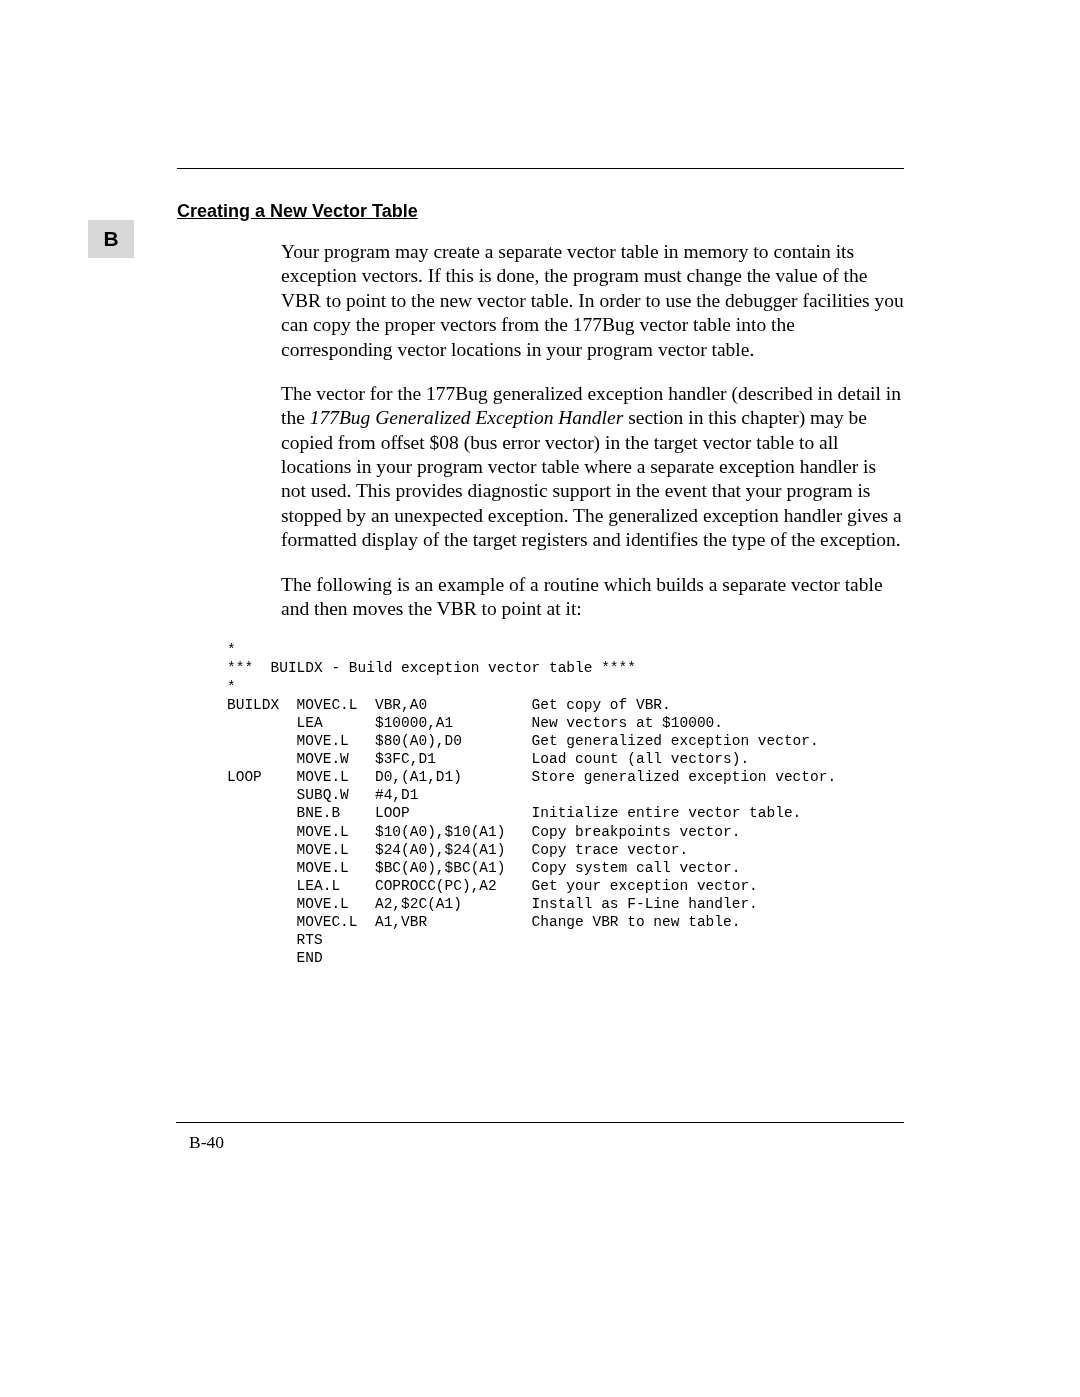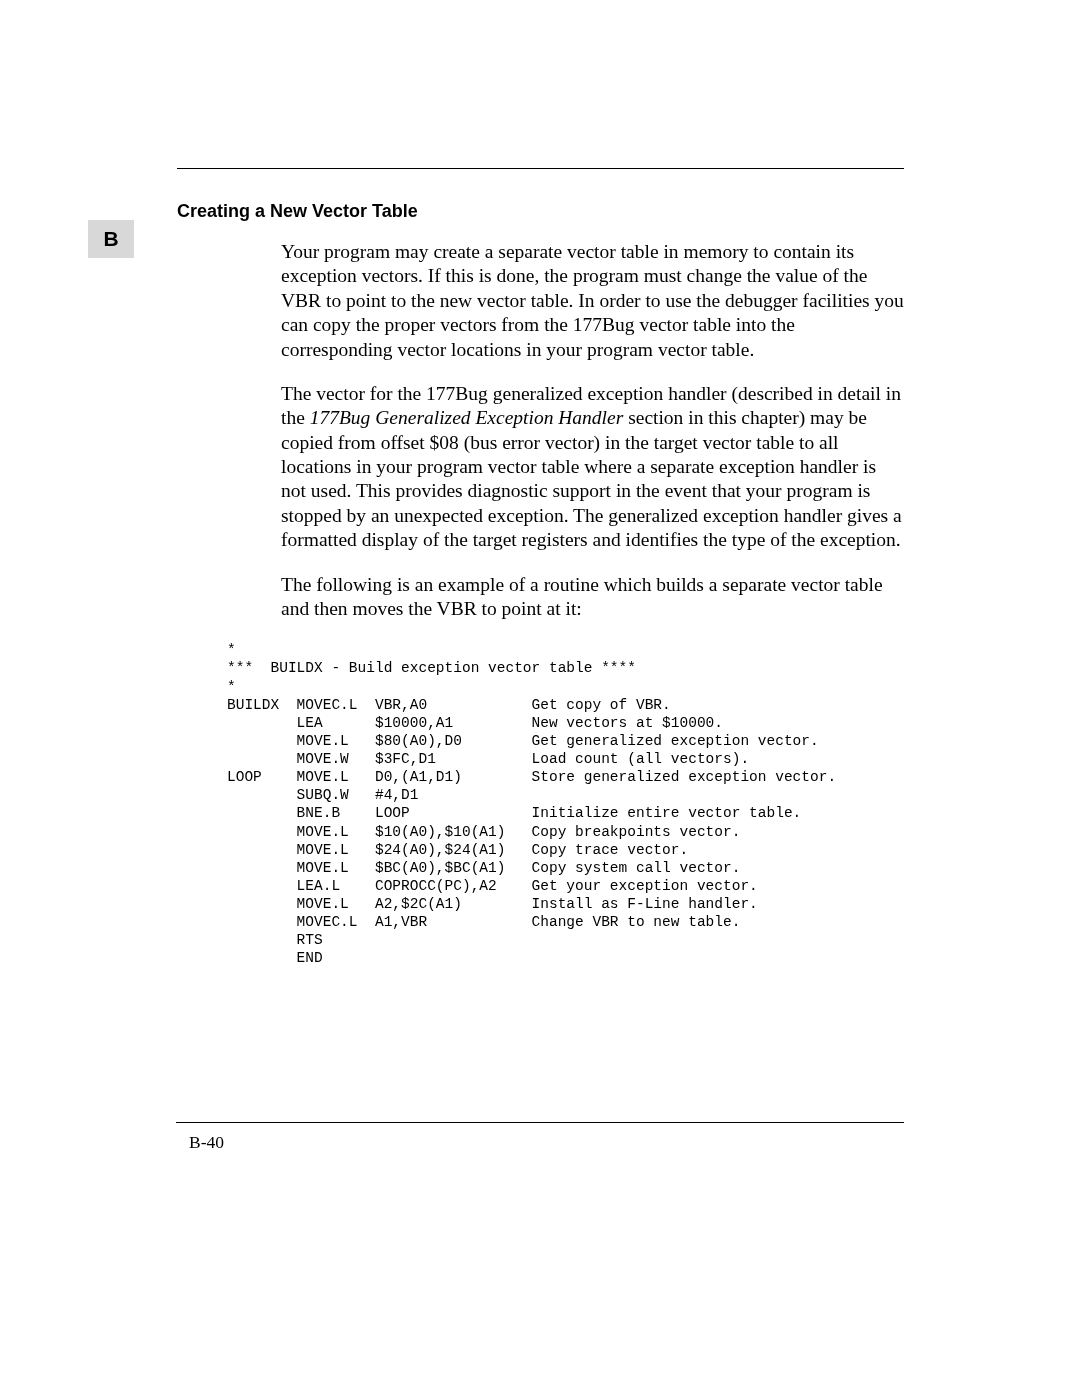--- a/index.html
+++ b/index.html
@@ -41,20 +41,21 @@
       font-family: Arial, Helvetica, sans-serif;
       font-weight: bold;
       font-size: 21px;
     }
     .subheading {
       font-family: Arial, Helvetica, sans-serif;
       font-weight: bold;
       font-size: 18px;
       margin-left: 72px;
       margin-bottom: 18px;
+      text-decoration: underline;
     }
     .body-text {
       margin-left: 176px;
       margin-right: 0;
       font-size: 19.5px;
       line-height: 1.25;
       margin-bottom: 20px;
     }
     .body-text em {
     }

